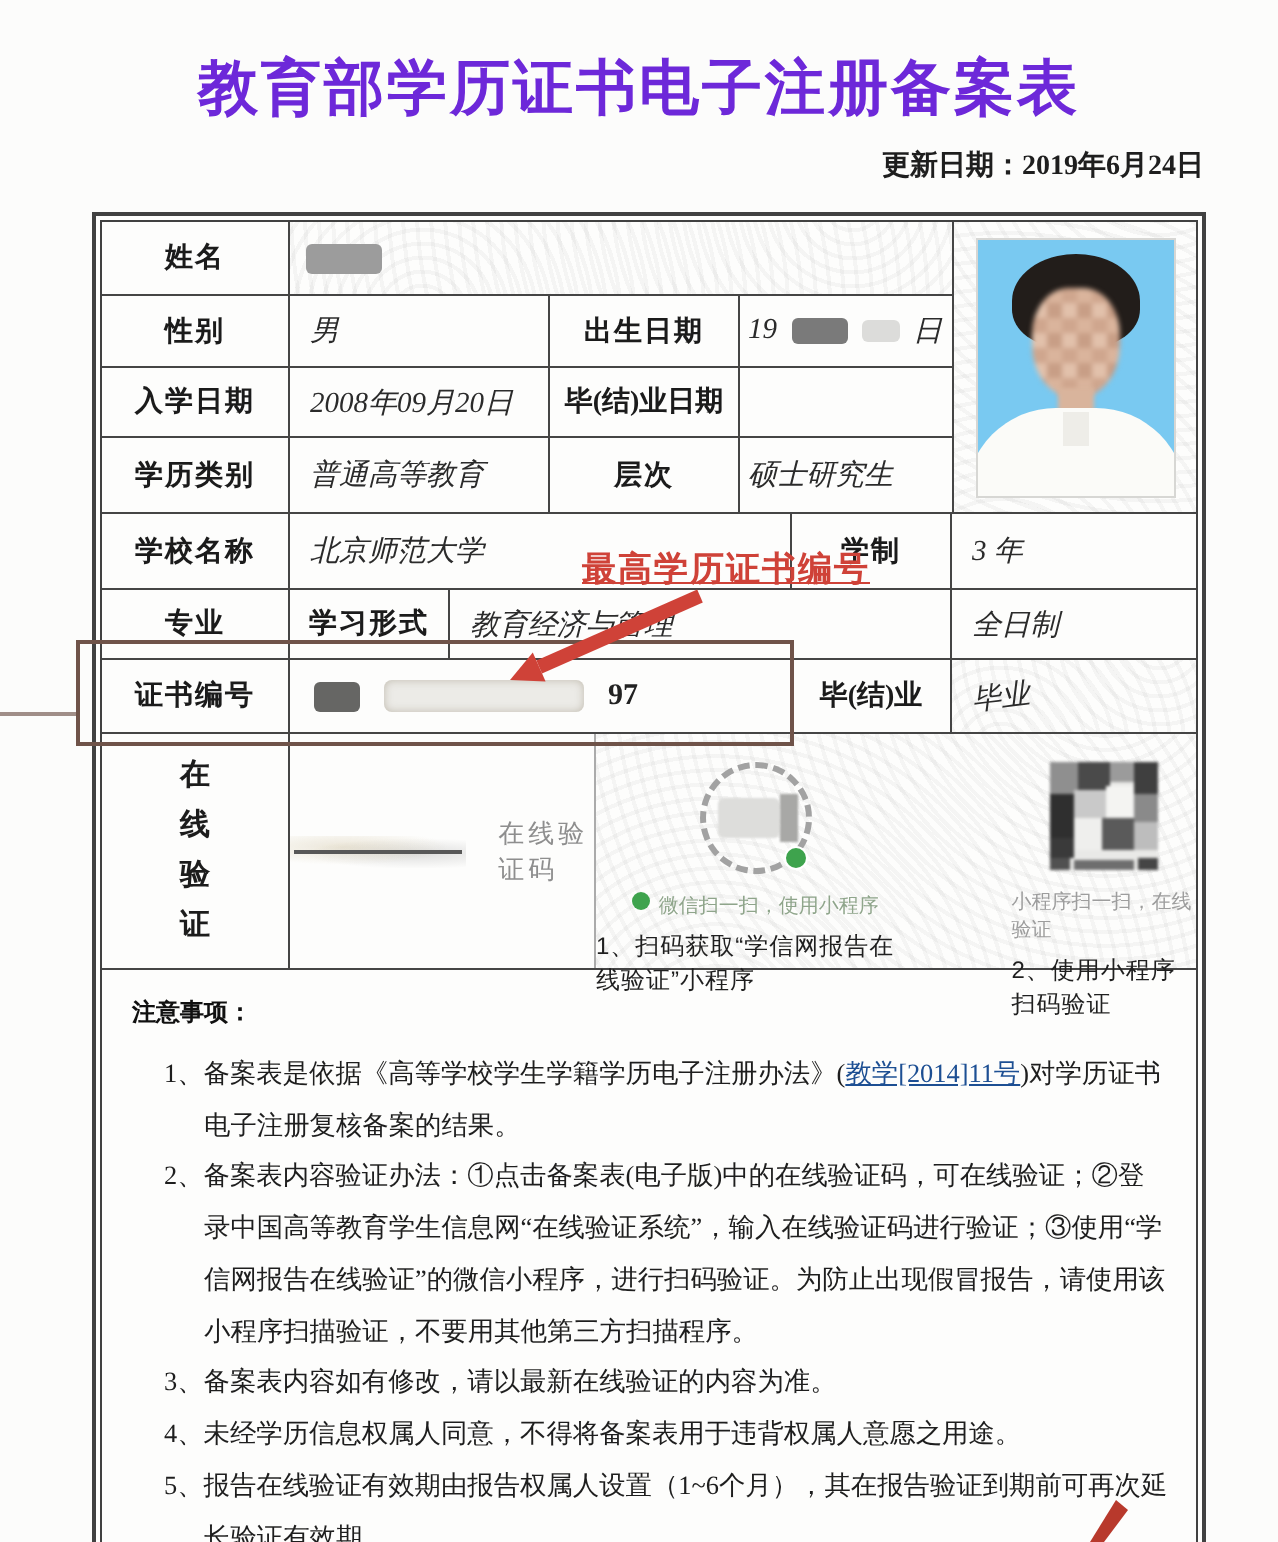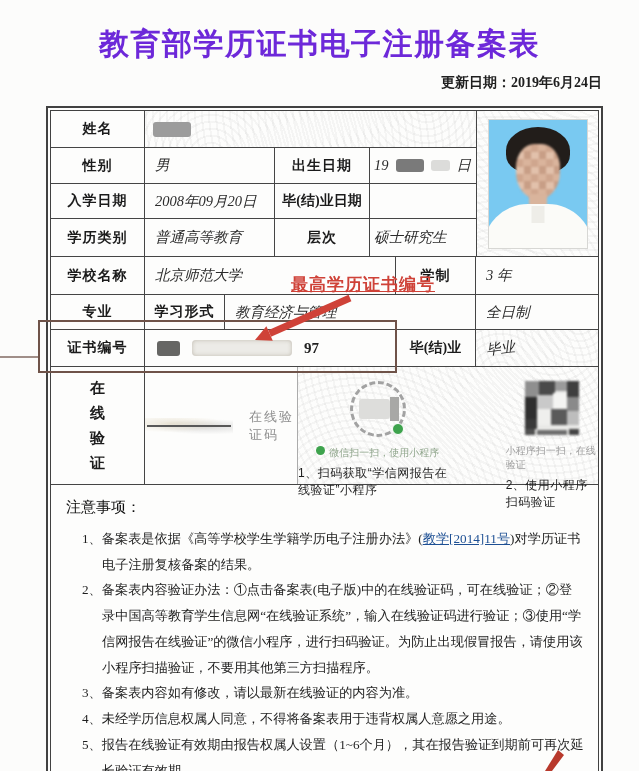--- a/index.html
+++ b/index.html
@@ -106,21 +106,21 @@
   .hint-row { display:flex; gap:4px; font-size:10px;
     color:#8fa58b; margin-bottom:5px;
     font-family:"Liberation Sans","DejaVu Sans",sans-serif; }
   .hint-gray { color:#9d9d9d; }
   .wechat-dot { width:9px; height:9px; border-radius:50%; background:#3ea34d;
     display:inline-block; flex:none; }
   .step { font-size:12px; color:#1f1f1f; letter-spacing:.5px;
     font-family:"Liberation Sans","DejaVu Sans",sans-serif; }
   
   .notes { flex:1; padding:13px 14px 0 15px; }
-  .notes-heading { font-size:15px; font-weight:normal; color:#101010; margin-bottom:9px; }
+  .notes-heading { font-size:12px; font-weight:bold; color:#101010; margin-bottom:9px; }
   .note-item { font-size:13.2px; color:#1e1e1e; line-height:1.95;
     padding-left:36px; text-indent:-20px; }
   .note-link { color:#1d4f93; text-decoration:underline; cursor:pointer; }
   
   .anno-text { position:absolute; left:291px; top:273px; font-size:17px;
     font-weight:600; color:#cf4238; letter-spacing:1px;
     font-family:"Liberation Sans","DejaVu Sans",sans-serif;text-decoration:underline; }
   .cert-box { position:absolute; left:38px; top:320px; width:359px; height:53px;
     border:2px solid #6f5349; }
   .left-stub { position:absolute; left:0; top:356px; width:39px; height:2px;

